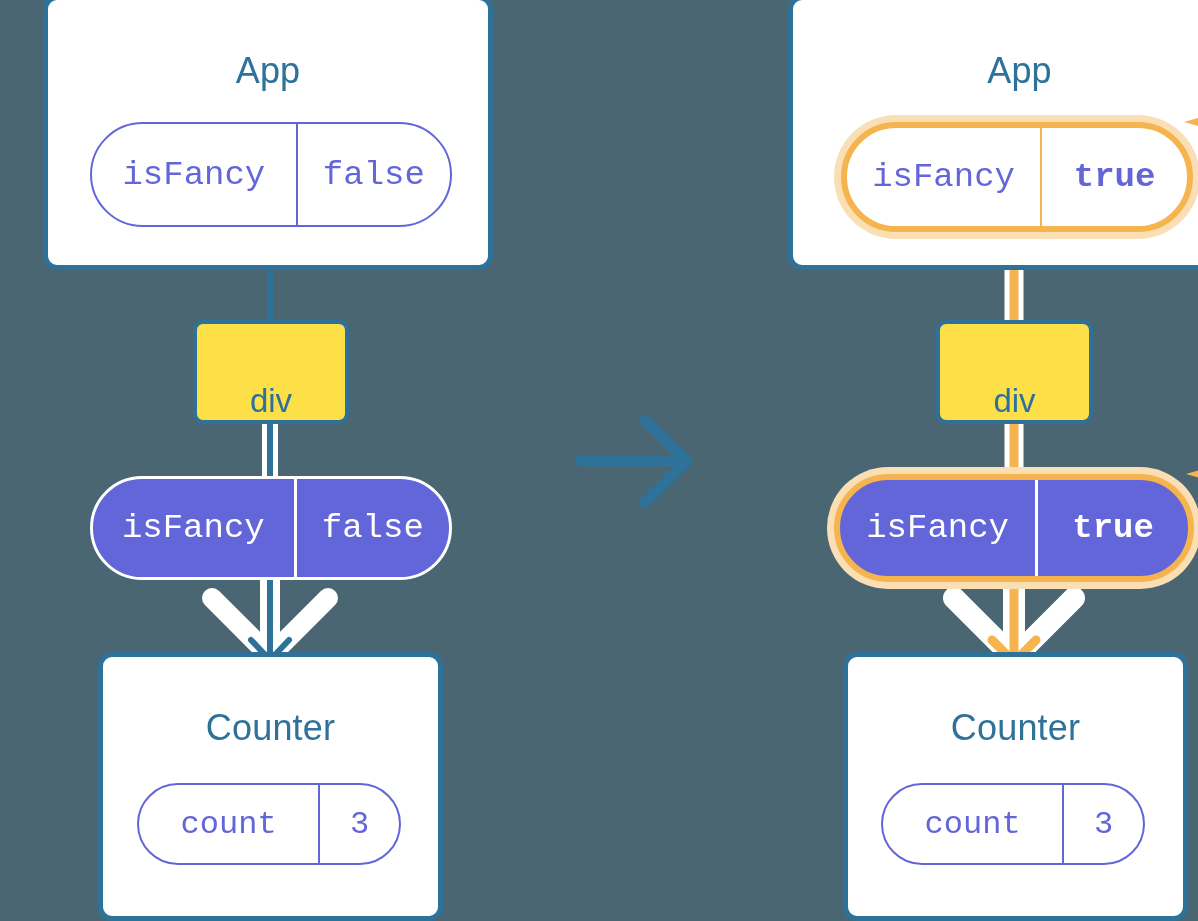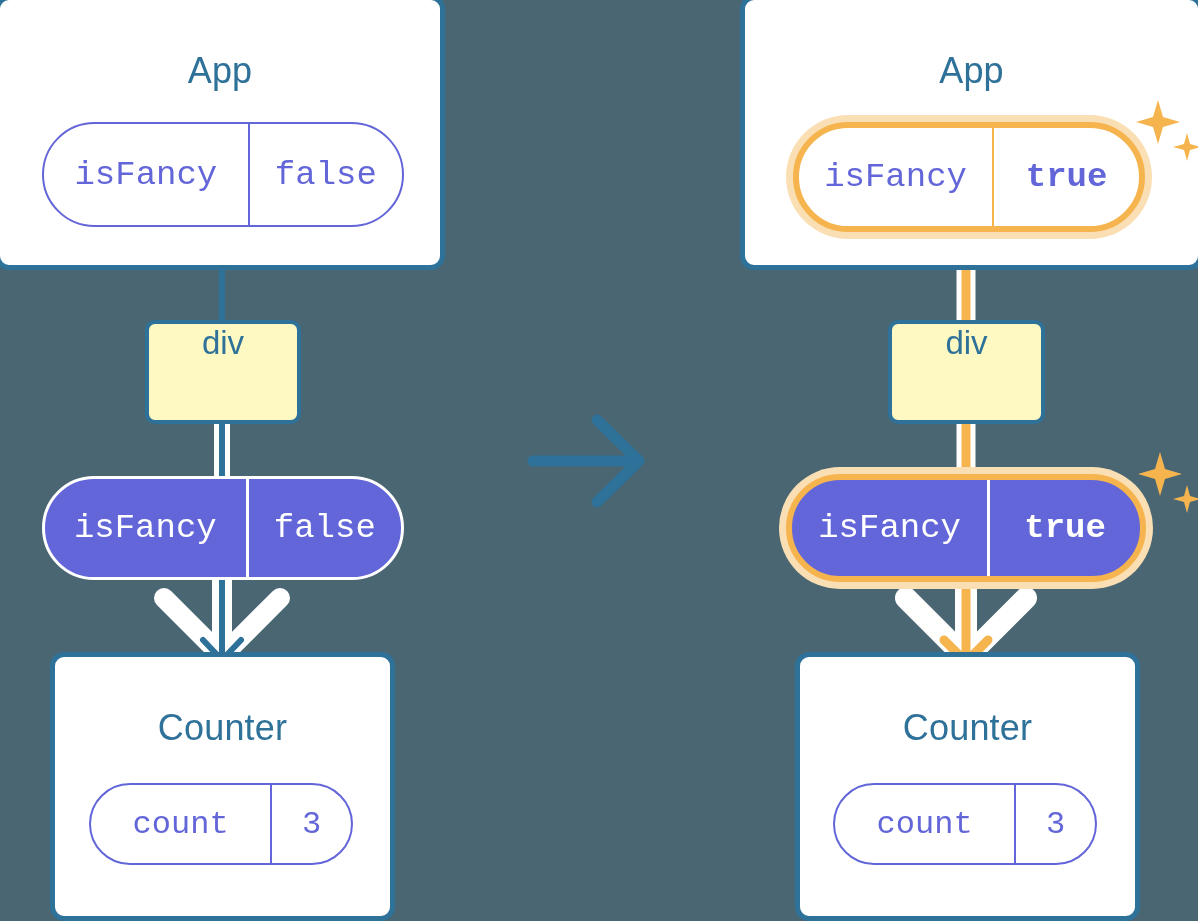--- a/index.html
+++ b/index.html
@@ -11,20 +11,21 @@
     width: 1198px;
     height: 921px;
     overflow: hidden;
     font-family: "Liberation Sans", sans-serif;
   }
   #stage {
     position: relative;
     width: 980px;
     height: 921px;
     background: #4a6672;
+    margin-left: 48px;
   }
   svg.layer {
     position: absolute;
     left: 0;
     top: 0;
     width: 1198px;
     height: 921px;
   }
   
   .comp-box {
@@ -38,26 +39,26 @@
     position: absolute;
     width: 100%;
     text-align: center;
     color: #2e7199;
     font-size: 36px;
     font-family: "Liberation Sans", sans-serif;
     letter-spacing: 0.2px;
   }
   .tag-box {
     position: absolute;
-    background: #fef9c3;
+    background: #fde047;
     border: 4px solid #2e7199;
     border-radius: 10px;
     box-sizing: border-box;
     display: flex;
-    align-items: flex-start;
+    align-items: flex-end;
     justify-content: center;
     color: #2e7199;
     font-size: 33px;
     font-family: "Liberation Sans", sans-serif;
   }
   
   .pill {
     position: absolute;
     display: flex;
     align-items: stretch;

